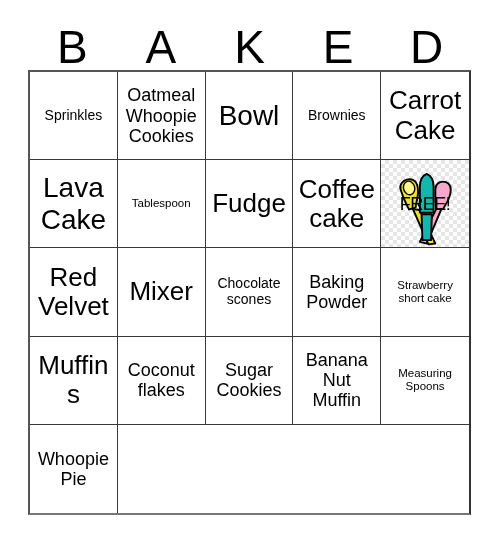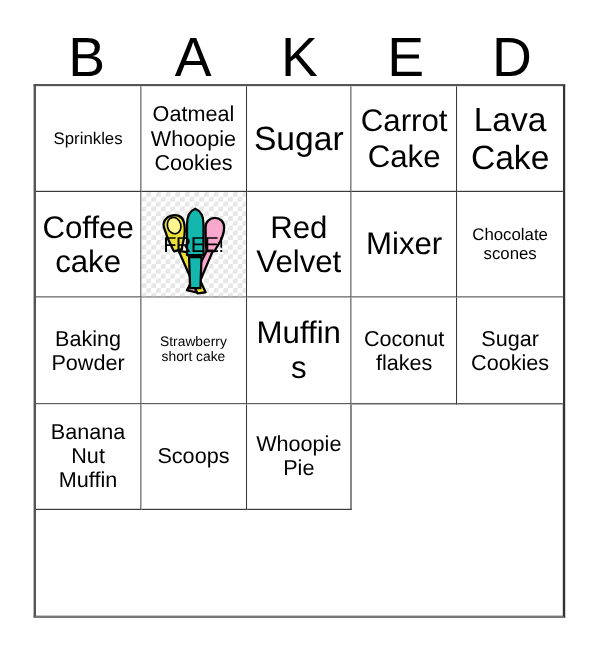--- a/index.html
+++ b/index.html
@@ -148,30 +148,39 @@
 
   <div id="grid">
 
     <div class="cell sz-sm">
         <span class="cell-text">Sprinkles</span>
       </div>
     <div class="cell sz-md">
         <span class="cell-text">Oatmeal Whoopie Cookies</span>
       </div>
     <div class="cell sz-xl">
-        <span class="cell-text">Sugar</span>
-      </div>
-
+        <span class="cell-text">Bowl</span>
+      </div>
+
+    <div class="cell sz-sm">
+        <span class="cell-text">Brownies</span>
+      </div>
     <div class="cell sz-lg">
         <span class="cell-text">Carrot Cake</span>
       </div>
     <div class="cell sz-xl">
         <span class="cell-text">Lava Cake</span>
       </div>
-
+    <div class="cell sz-xs">
+        <span class="cell-text">Tablespoon</span>
+      </div>
+
+    <div class="cell sz-lg">
+        <span class="cell-text">Fudge</span>
+      </div>
     <div class="cell sz-lg">
         <span class="cell-text">Coffee cake</span>
       </div>
 
     <div class="cell free">
       <div id="free-space">
         <svg id="free-art" viewBox="0 0 100 100" aria-hidden="true">
 
           <g>
             <path d="M62 33 C 62 21, 80 21, 80 33 C 80 45, 72 52, 71 56 L 63 56 C 62 52, 62 45, 62 33 Z" fill="#f8a8cd" stroke="#000000" stroke-width="2.2" stroke-linejoin="round"></path>
@@ -213,21 +222,21 @@
     <div class="cell sz-md">
         <span class="cell-text">Coconut flakes</span>
       </div>
 
     <div class="cell sz-md">
         <span class="cell-text">Sugar Cookies</span>
       </div>
     <div class="cell sz-md">
         <span class="cell-text">Banana Nut Muffin</span>
       </div>
-    <div class="cell sz-md">
-        <span class="cell-text">Scoops</span>
+    <div class="cell sz-xs">
+        <span class="cell-text">Measuring Spoons</span>
       </div>
     <div class="cell sz-md">
         <span class="cell-text">Whoopie Pie</span>
       </div>
 
   </div>
 </div>
 
 </body></html>

